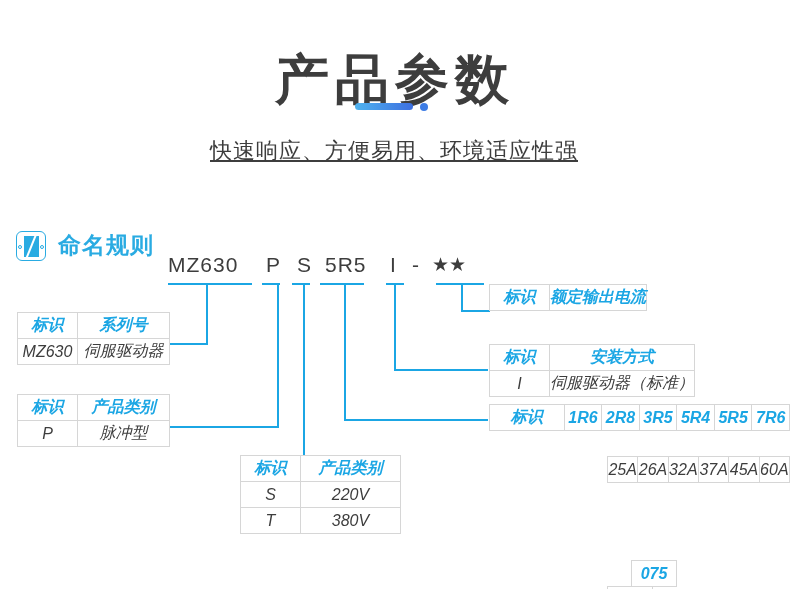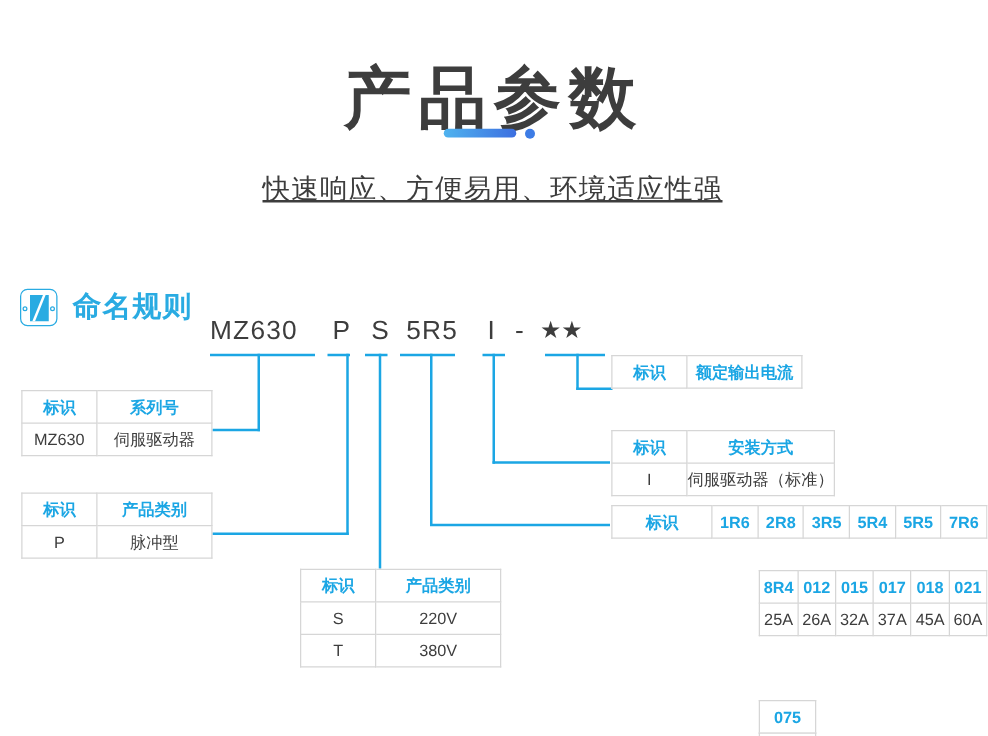--- a/index.html
+++ b/index.html
@@ -72,21 +72,22 @@
   .code-seg.star { letter-spacing: 0px; font-size: 19px; }
 
   
   .ln { position: absolute; background: #1ba6e4; }
   .lh { height: 2px; }
   .lv { width: 2px; }
 
   
   table.t {
     position: absolute; border-collapse: collapse; background: #fff;
-    font-size: 13px;
+    font-size: 16px;
+    font-style: italic;
   }
   table.t td {
     border: 1px solid #d6d6d6; text-align: center; color: #3d3d3d;
     padding: 0; height: 26px; white-space: nowrap;
   }
   table.t td.h { color: #1ba6e4; font-weight: bold; }
   .w60  { width: 60px; }
   .w92  { width: 92px; }
   .w100 { width: 100px; }
   .w110 { width: 110px; }
@@ -222,40 +223,32 @@
       <td class="h w45">3R5</td>
       <td class="h w45">5R4</td>
       <td class="h w45">5R5</td>
       <td class="h w45">7R6</td>
     </tr>
   </tbody>
     </table>
 
   <table class="t" style="left:607px; top:456px;">
     <tbody>
-        <tr>
-      <td class="h w45">8R4</td>
-      <td class="h w45">012</td>
-      <td class="h w45">015</td>
-      <td class="h w45">017</td>
-      <td class="h w45">018</td>
-      <td class="h w45">021</td>
-    </tr>
     <tr>
       <td class="w45">25A</td>
       <td class="w45">26A</td>
       <td class="w45">32A</td>
       <td class="w45">37A</td>
       <td class="w45">45A</td>
       <td class="w45">60A</td>
     </tr>
   </tbody>
     </table>
 
-  <table class="t" style="left:607px; top:560px;">
+  <table class="t" style="left:631px; top:560px;">
     <tbody>
         <tr>
       <td class="h w45">075</td>
     </tr>
   </tbody>
     </table>
   <table class="t" style="left:607px; top:586px;">
     <tbody>
         <tr>
       <td class="w45">75A</td>

